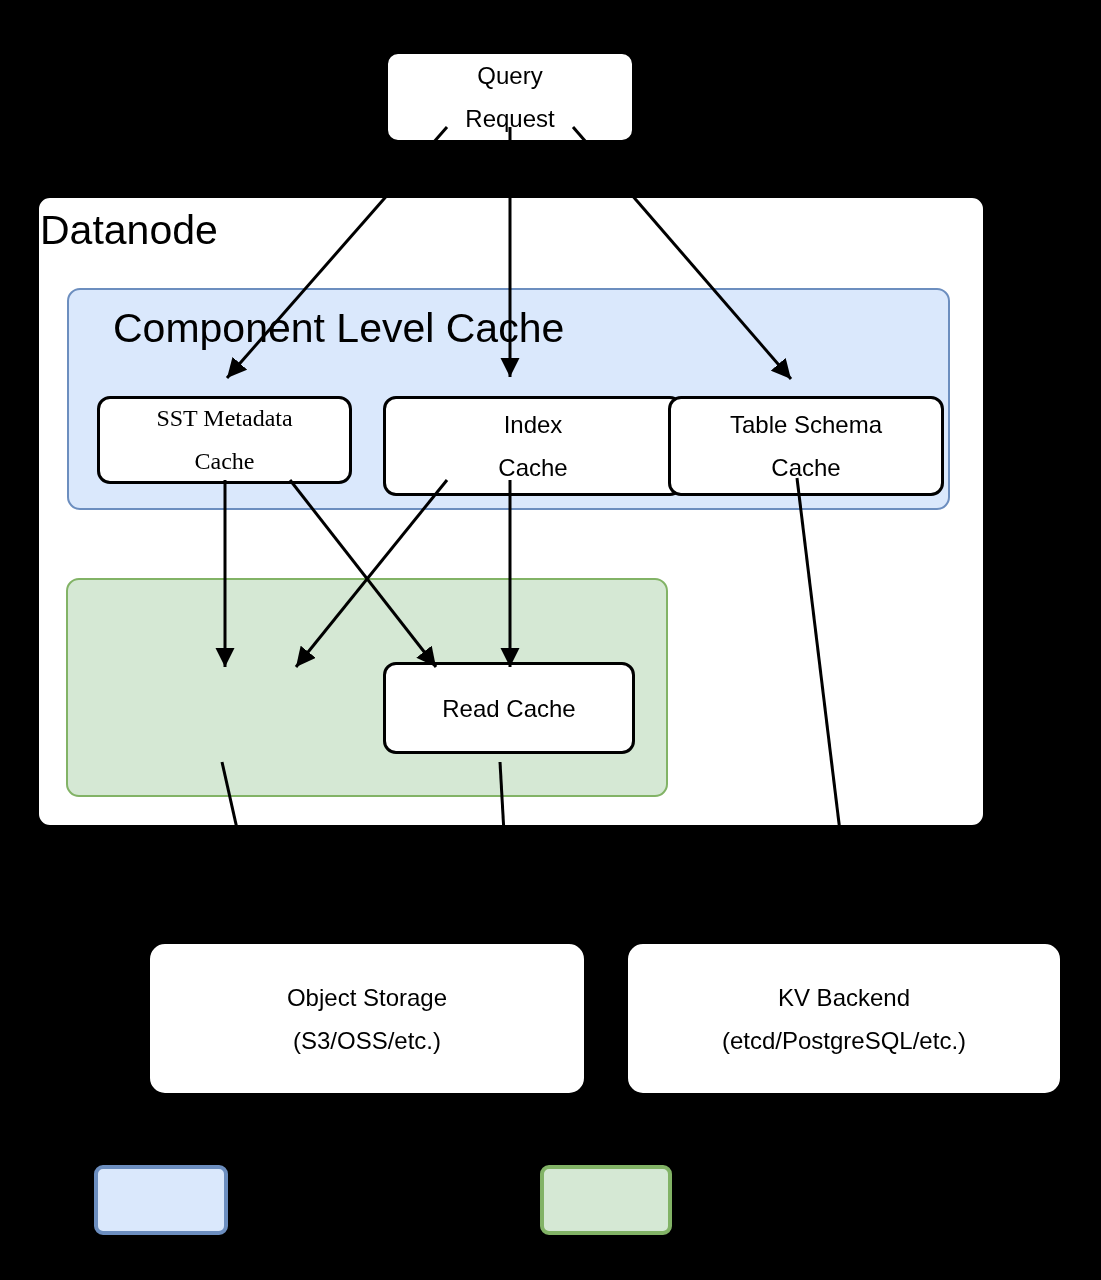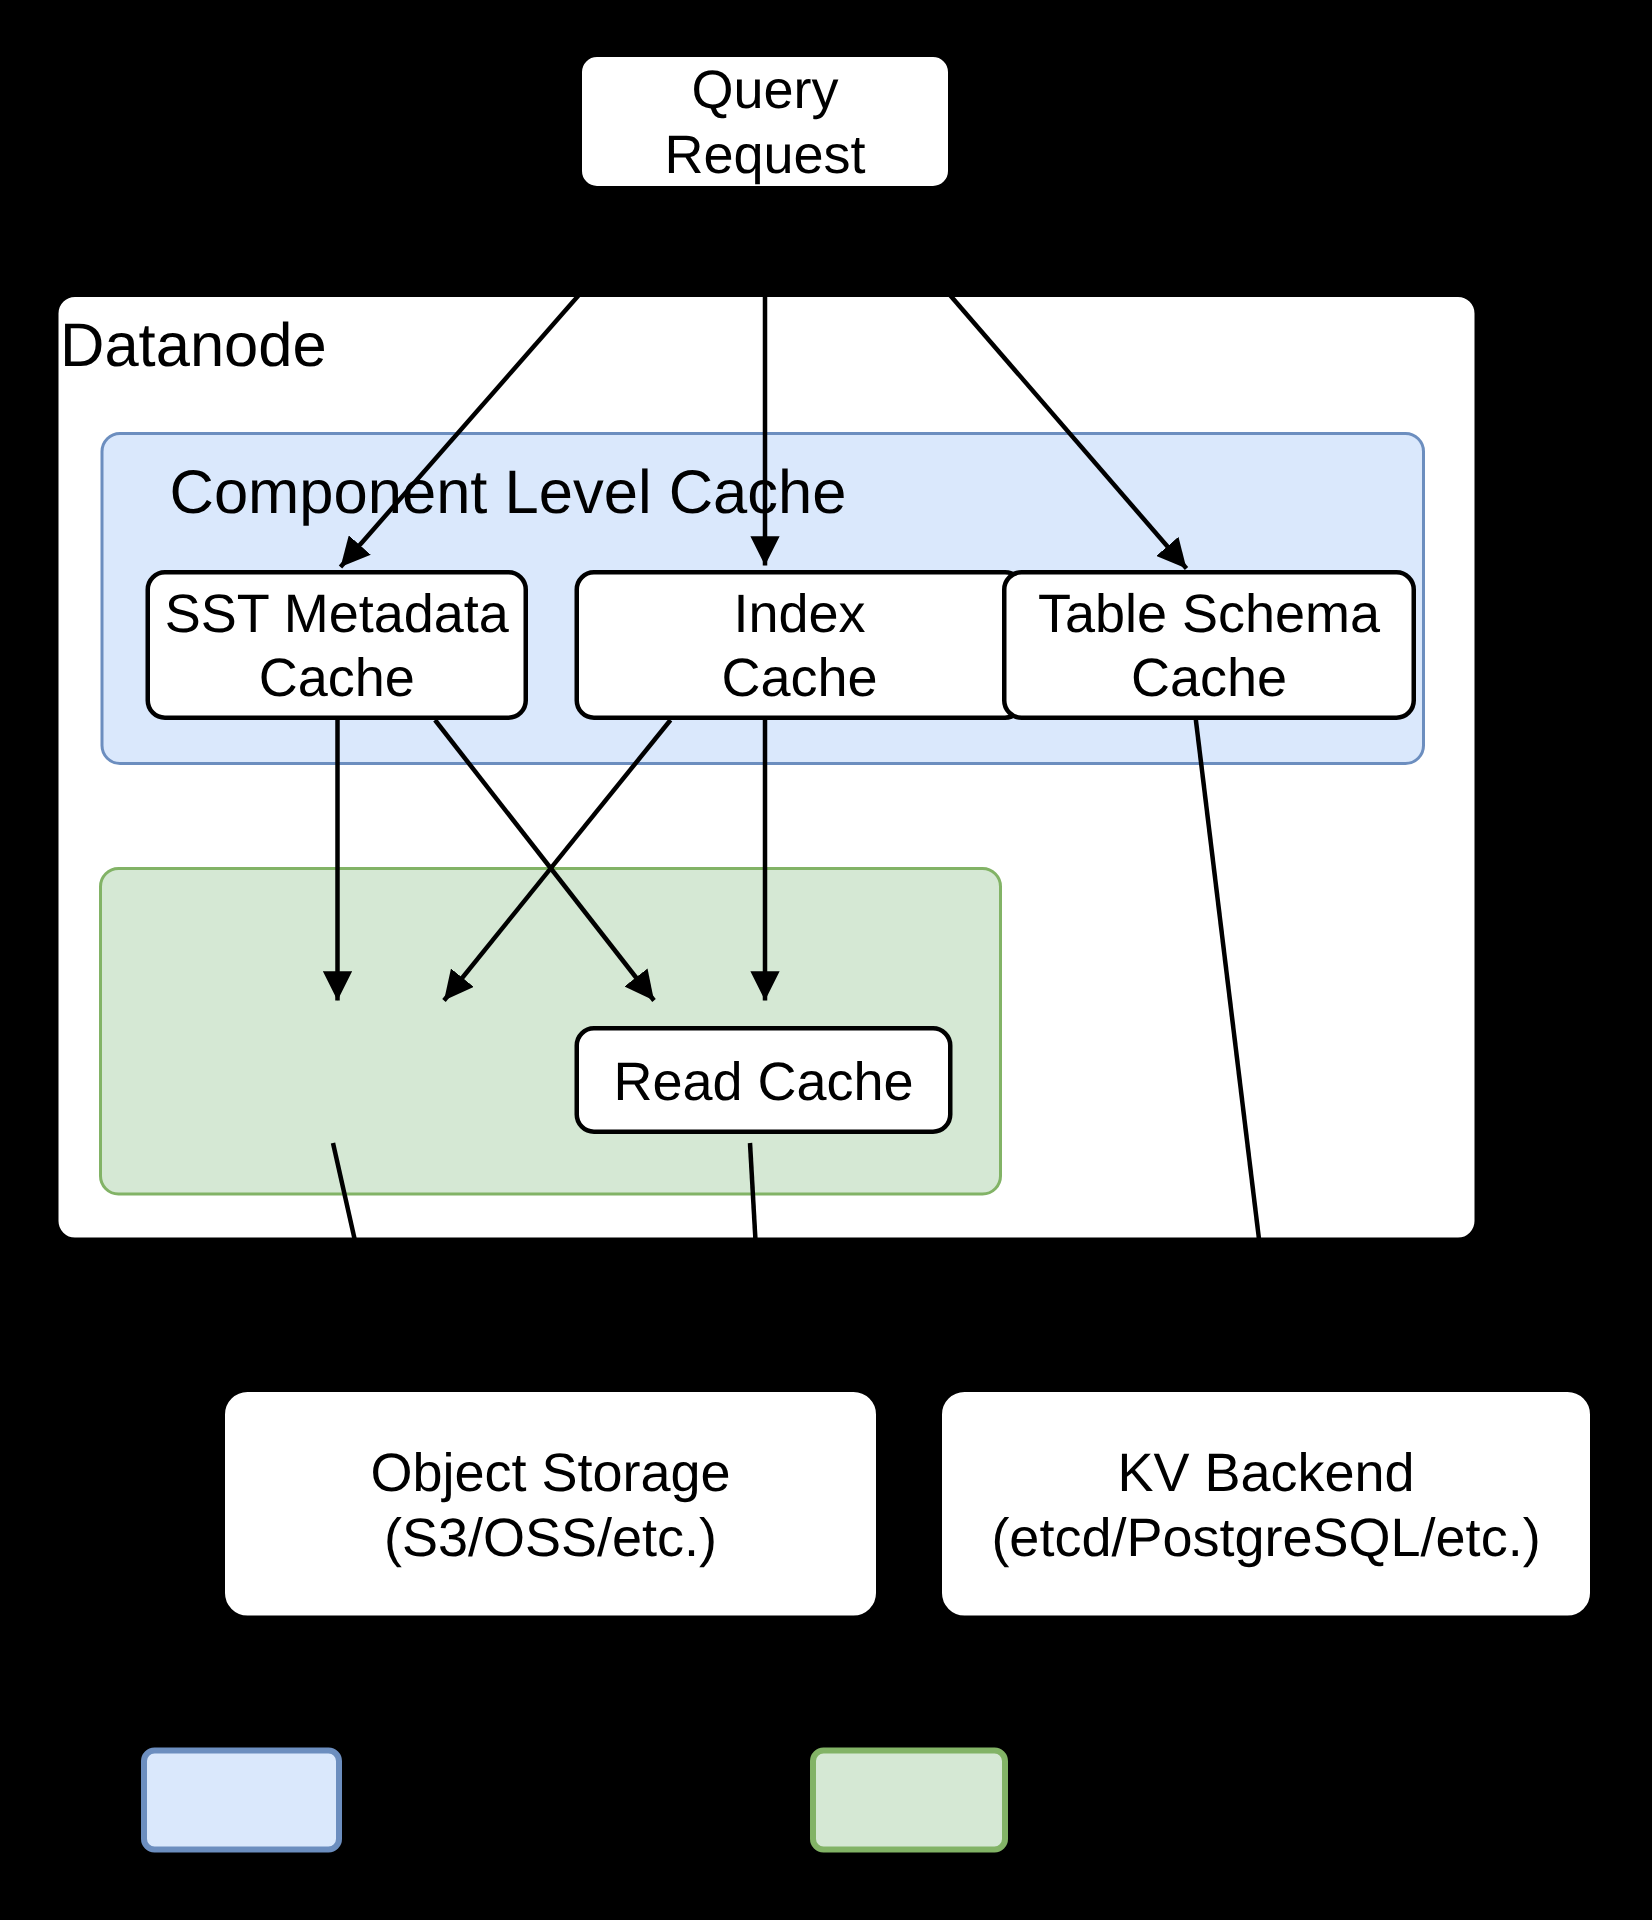--- a/index.html
+++ b/index.html
@@ -15,24 +15,25 @@
   }
   .node {
     position: absolute;
     background: #ffffff;
     border: 3px solid #000000;
     border-radius: 13px;
     display: flex;
     align-items: center;
     justify-content: center;
     text-align: center;
-    font-size: 36px;
+    font-size: 24px;
     line-height: 43px;
     white-space: pre-line;
     z-index: 3;
+    margin-top: 16px;
   }
   .node.borderless { border-color: #000000; }
   .group {
     position: absolute;
     border-radius: 13px;
     z-index: 2;
   }
   .group-label {
     position: absolute;
     font-size: 41px;
@@ -82,30 +83,30 @@
 
   <div class="node borderless" style="left:385px; top:35px; width:250px; height:92px;">Query
 Request</div>
 
   <div id="datanode" class="group" style="left:37px; top:196px; width:948px; height:631px;"></div>
   <div class="group-label" style="left:40px; top:209px;">Datanode</div>
 
   <div id="component-cache" class="group" style="left:67px; top:288px; width:883px; height:222px;"></div>
   <div class="group-label" style="left:73px; top:307px;margin-left:40px;">Component Level Cache</div>
 
-  <div class="node" style="left:97px; top:380px; width:255px; height:100px;">SST Metadata
+  <div class="node" style="left:97px; top:380px; width:255px; height:88px;font-family:Liberation Serif, serif;">SST Metadata
 Cache</div>
   <div class="node" style="left:383px; top:380px; width:300px; height:100px;">Index
 Cache</div>
   <div class="node" style="left:668px; top:380px; width:276px; height:100px;">Table Schema
 Cache</div>
 
   <div id="data-cache" class="group" style="left:66px; top:578px; width:602px; height:219px;"></div>
 
-  <div class="node" style="left:383px; top:684px; width:252px; height:72px;">Read Cache</div>
+  <div class="node" style="left:383px; top:646px; width:252px; height:92px;">Read Cache</div>
 
   <div class="node borderless" style="left:147px; top:925px; width:440px; height:155px; border-radius:18px;">Object Storage
 (S3/OSS/etc.)</div>
   <div class="node borderless" style="left:625px; top:925px; width:438px; height:155px; border-radius:18px;">KV Backend
 (etcd/PostgreSQL/etc.)</div>
 
   <div id="legend-component" class="legend-swatch" style="left:94px; top:1165px; width:134px; height:70px;"></div>
   <div id="legend-data" class="legend-swatch" style="left:540px; top:1165px; width:132px; height:70px;"></div>
 
   <svg id="edges" viewBox="0 0 1101 1280">

